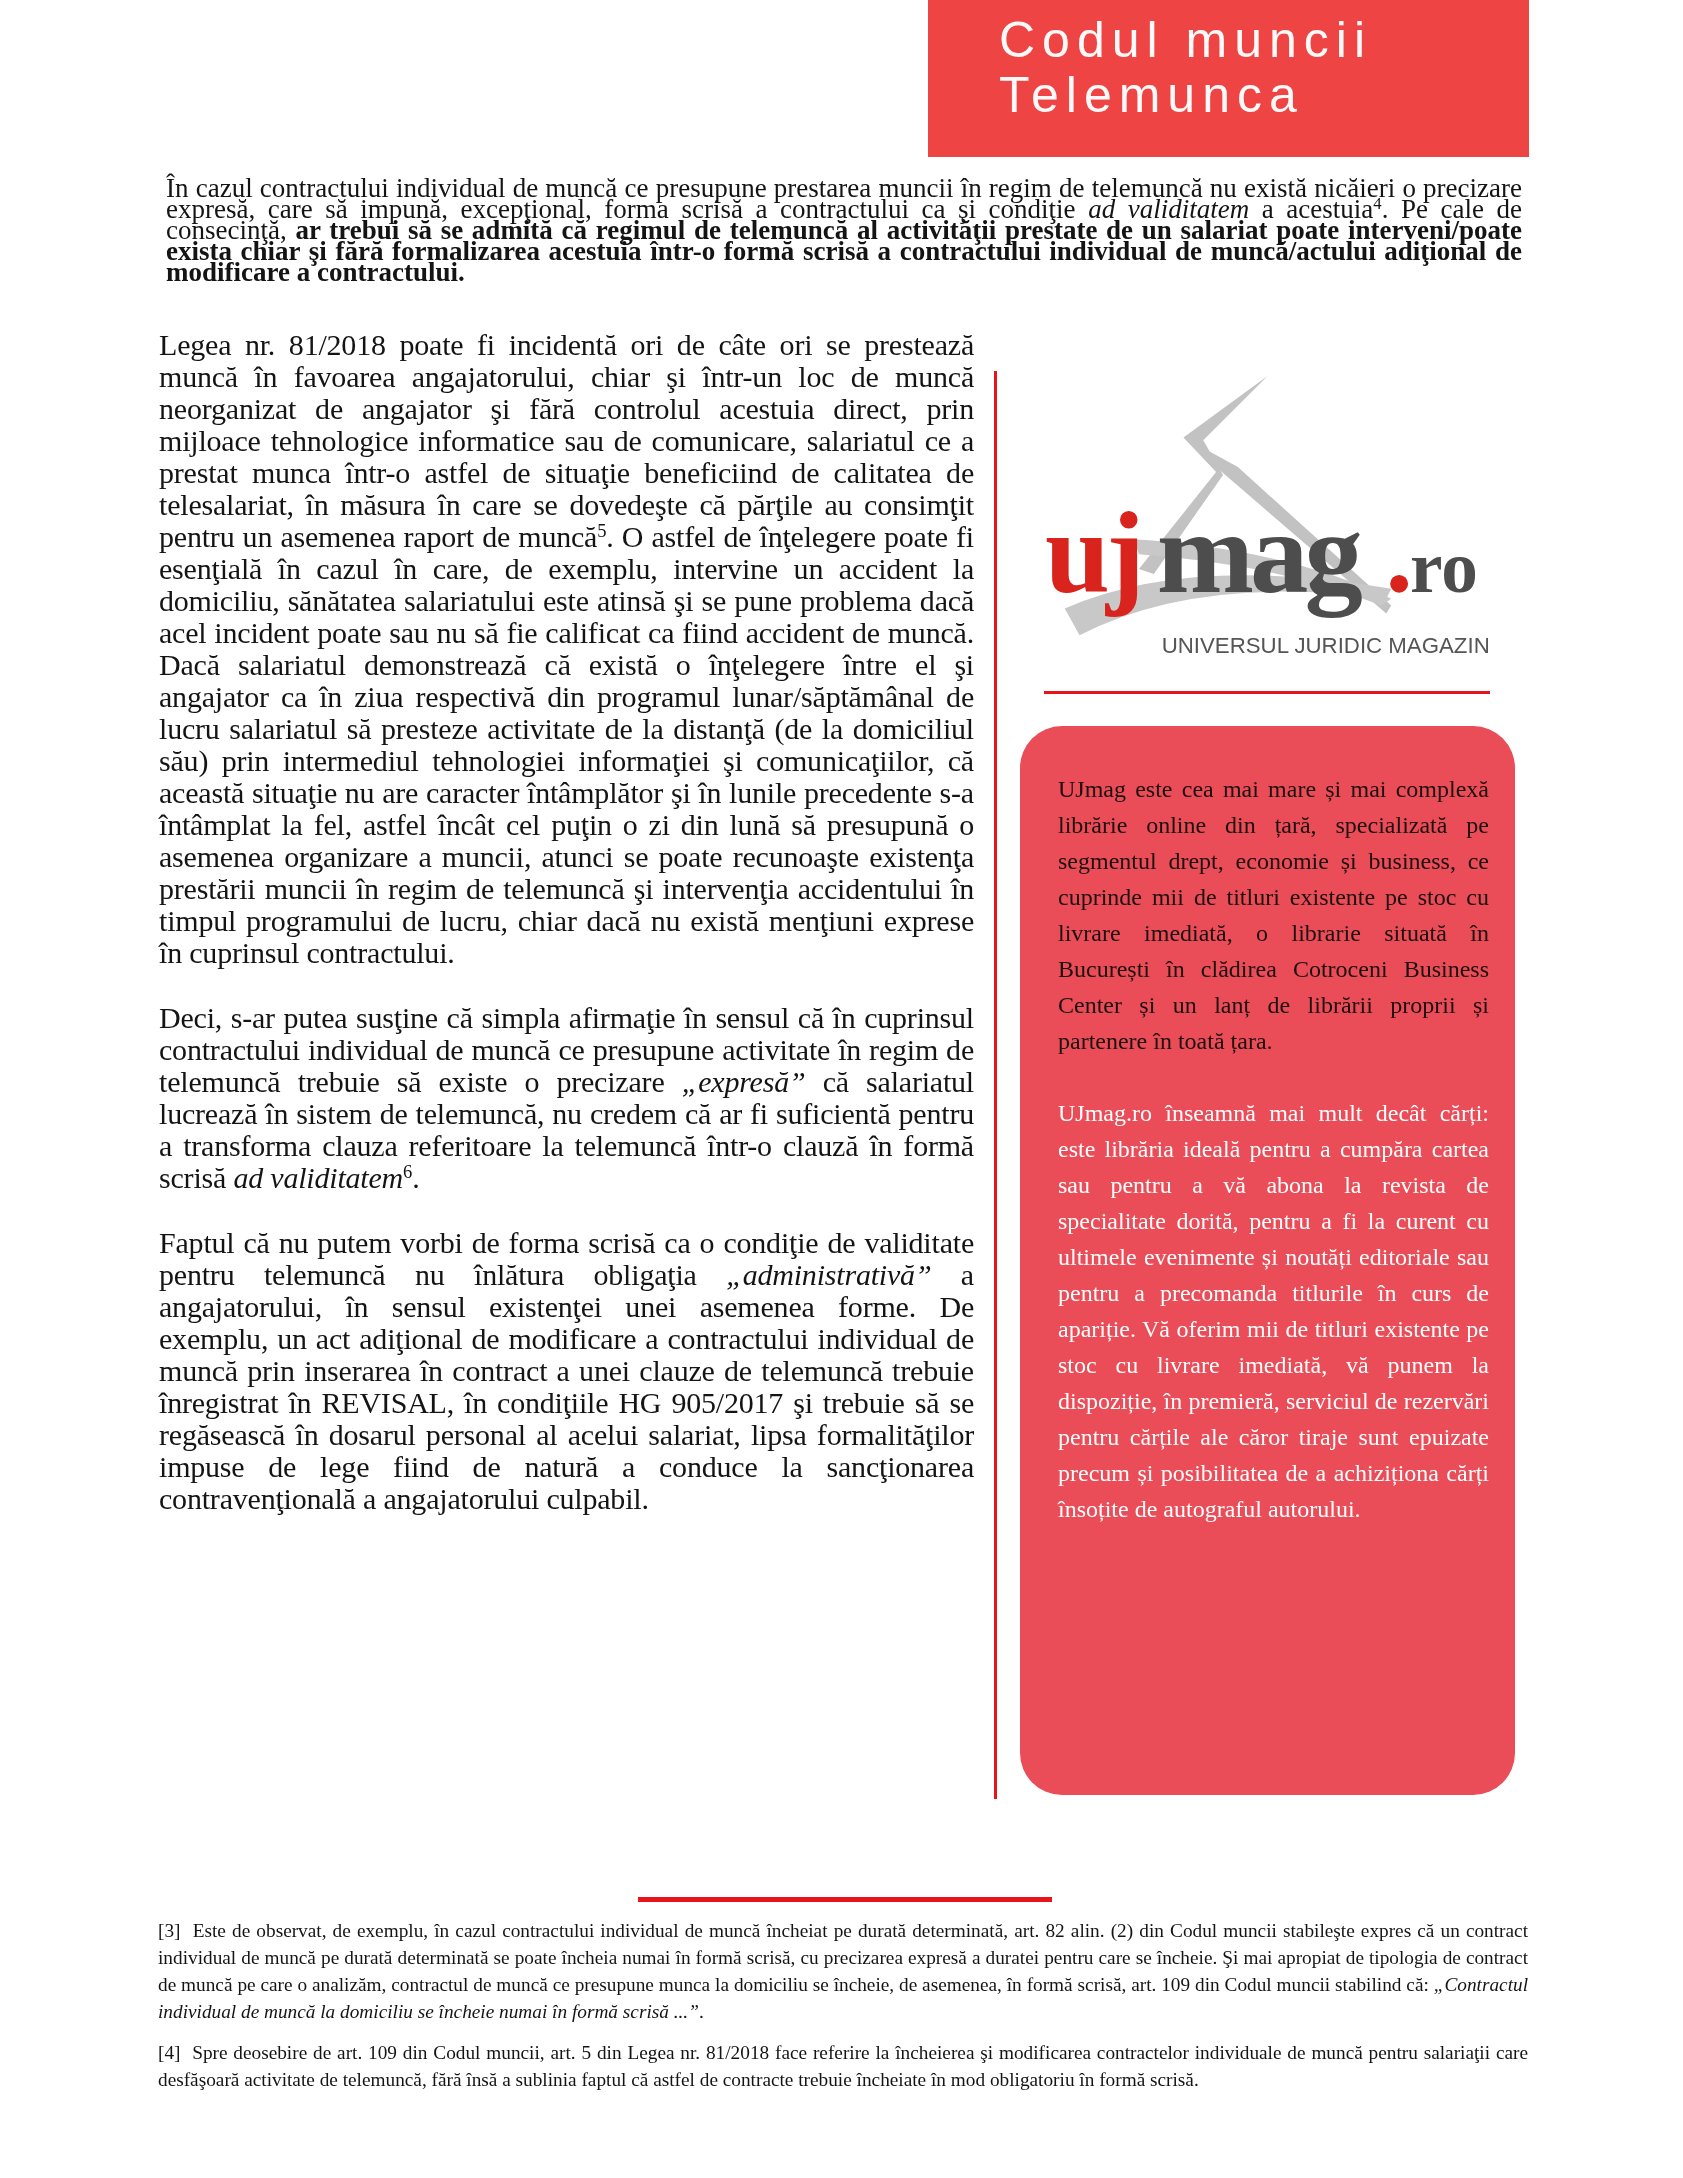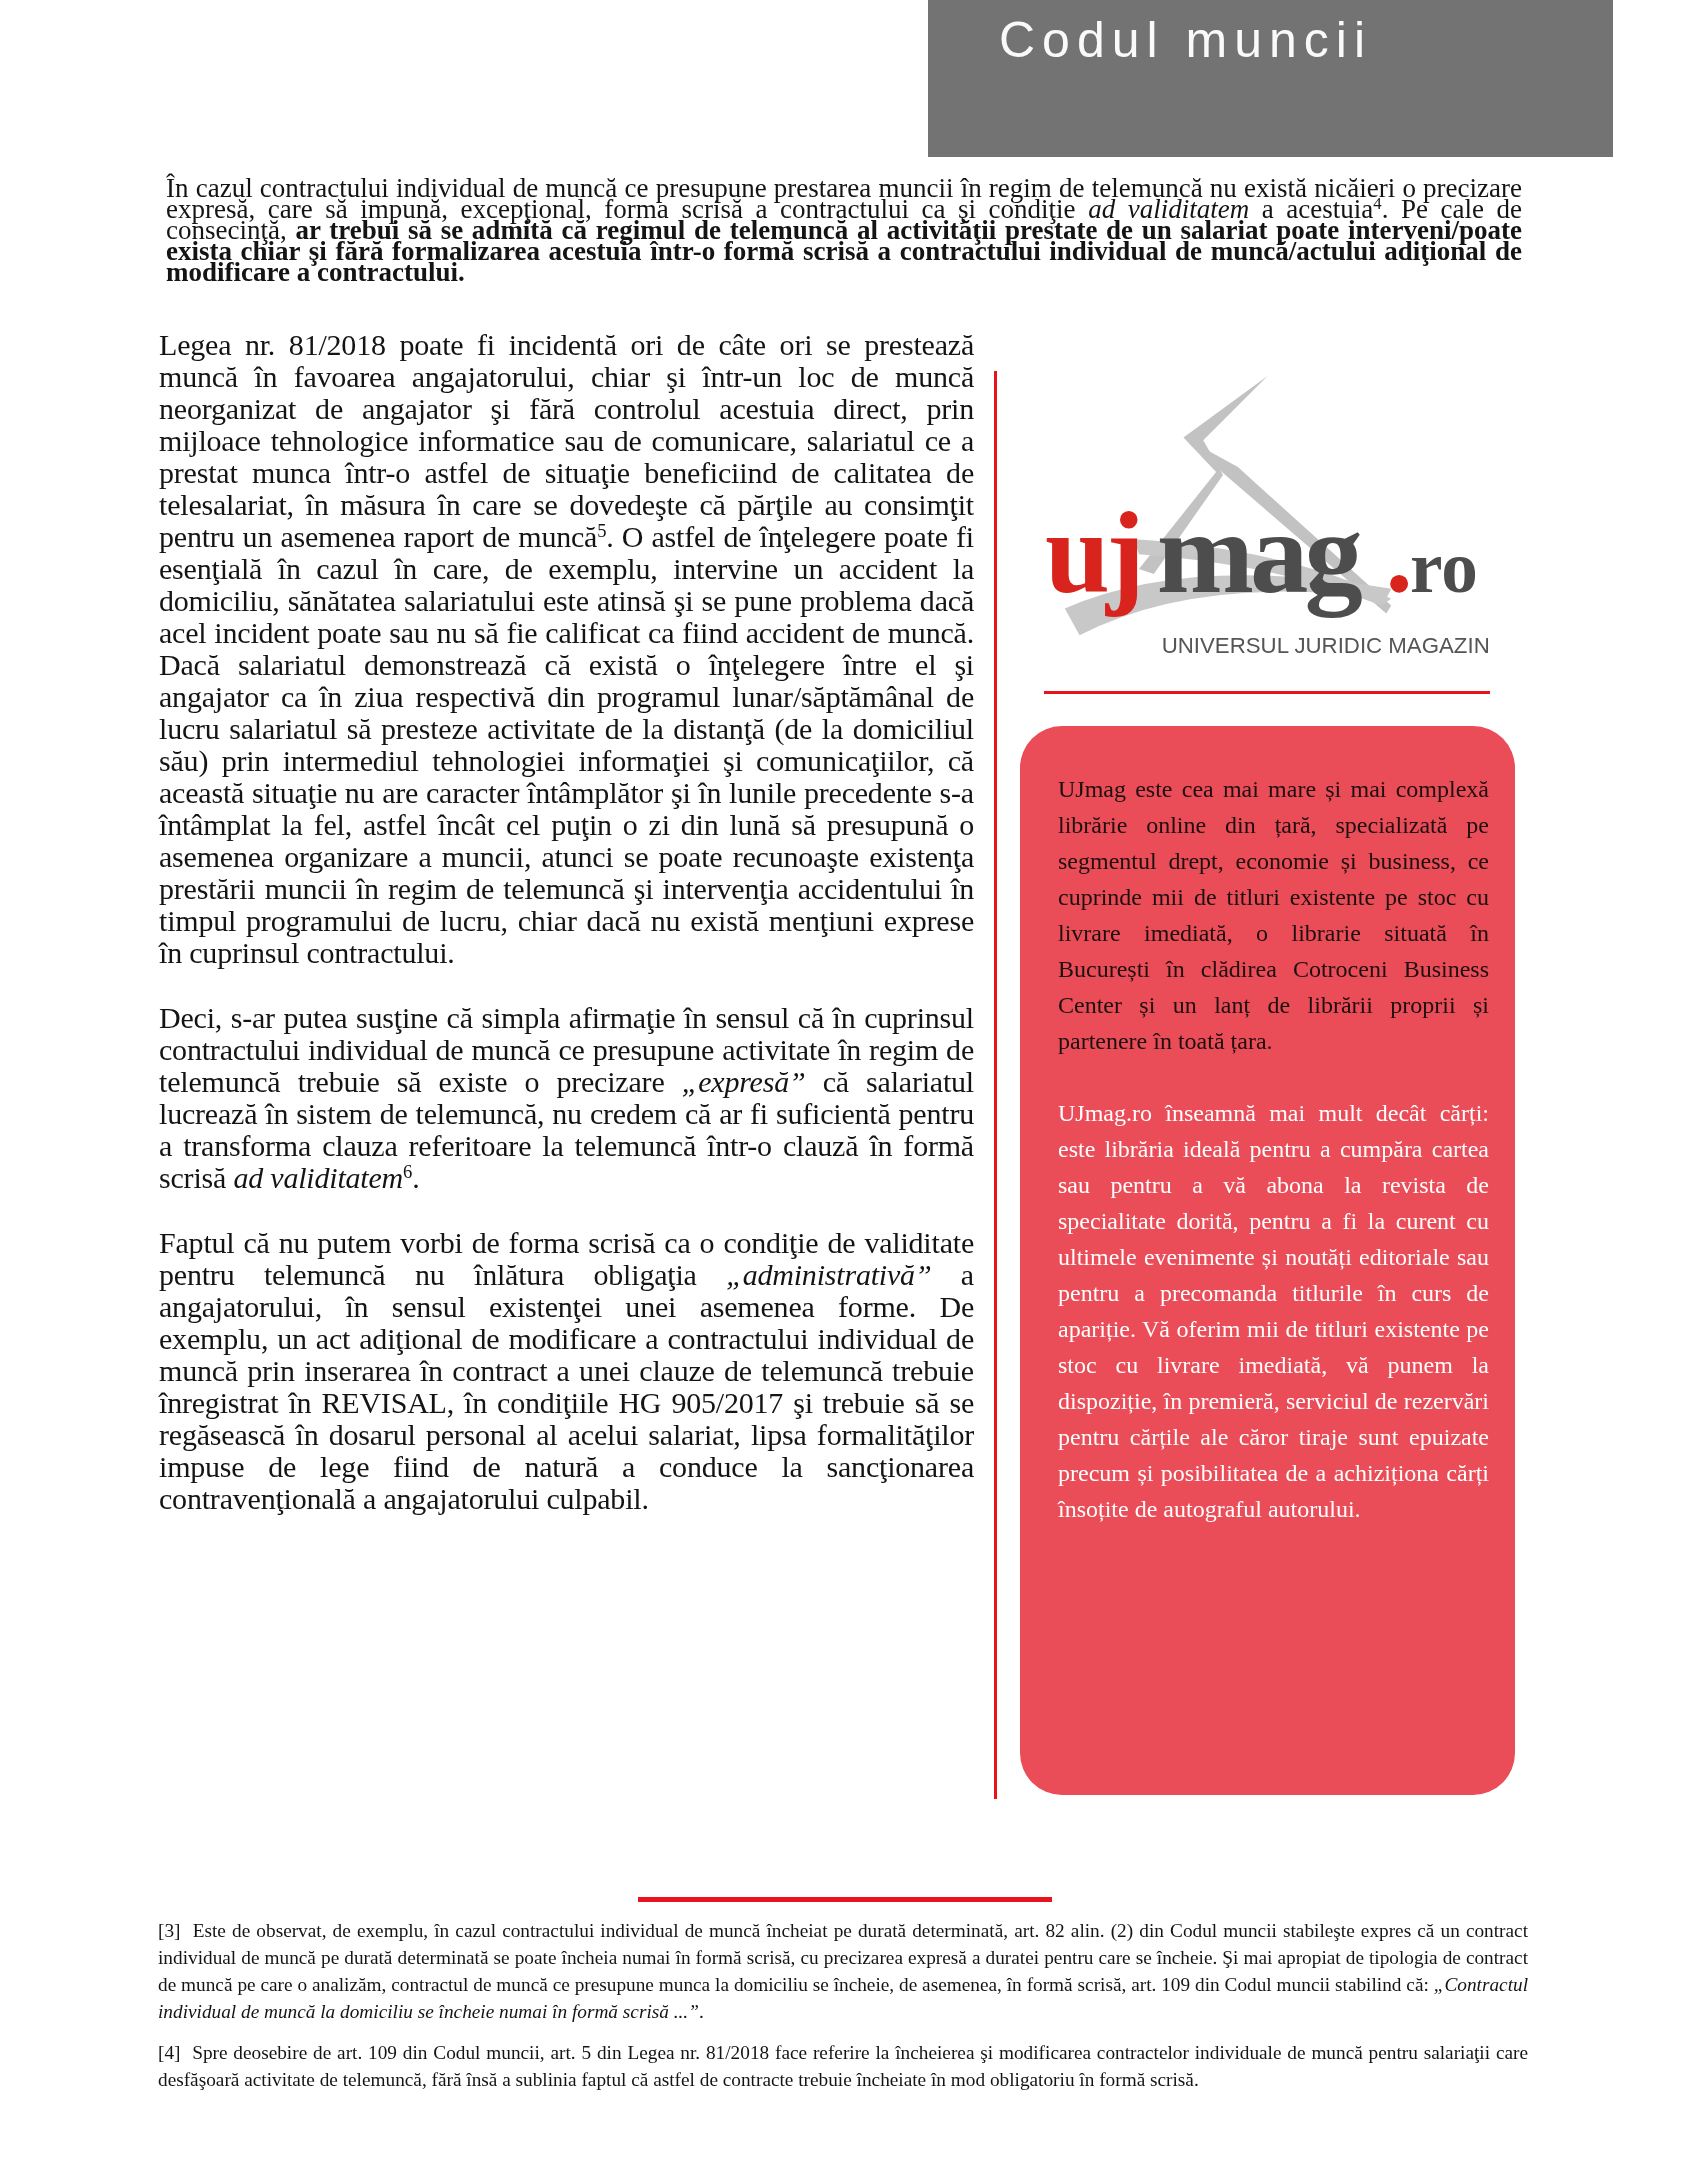--- a/index.html
+++ b/index.html
@@ -1,18 +1,18 @@
 <!DOCTYPE html>
 <html><head>
 <meta charset="utf-8">
 <style>
   html, body { margin:0; padding:0; }
   body { width:1683px; height:2178px; position:relative; background:#ffffff; overflow:hidden;
          font-family:"Liberation Serif", "DejaVu Serif", serif; color:#141414; }
-  .title-box { position:absolute; left:928px; top:0; width:685px; height:157px; background:#737373; }
+  .title-box { position:absolute; left:928px; top:0; width:601px; height:157px; background:#ef4444; }
   .title-line { position:absolute; left:71px; color:#ffffff; font-family:"Liberation Sans","DejaVu Sans",sans-serif;
                 font-weight:normal; font-size:50px; letter-spacing:7px; line-height:53px; -webkit-text-stroke:0; opacity:0.97; }
   .title-line.l1 { top:14px; }
   .title-line.l2 { top:69px; }
   .intro { position:absolute; left:158px; top:170px; width:1356px; font-size:27px; line-height:21px;
            text-align:justify; margin:8px; }
   .intro b { font-weight:bold; }
   .intro i { font-style:italic; }
   sup { font-size:0.62em; line-height:0; vertical-align:0.55em; }
   .main { position:absolute; left:158px; top:329px; width:816px; font-size:30px; line-height:32px; }
@@ -28,20 +28,21 @@
   .sep { position:absolute; left:638px; top:1897px; width:414px; height:5px; background:#e8141c; }
   .footnotes { position:absolute; left:158px; top:1917px; width:1370px; font-size:19.3px; line-height:27px; }
   .footnotes p { margin:0 0 14px 0; text-align:justify; }
   .footnotes i { font-style:italic; }
 </style>
 </head>
 <body>
 
 <div class="title-box">
   <div class="title-line l1">Codul muncii</div>
+  <div class="title-line l2">Telemunca</div>
 </div>
 
 <p class="intro"><span>În cazul contractului individual de muncă ce presupune prestarea muncii în regim de telemuncă nu există nicăieri o precizare expresă, care să impună, excepţional, forma scrisă a contractului ca şi condiţie </span><i>ad validitatem</i><span> a acestuia</span><sup>4</sup><span>. Pe cale de consecinţă, </span><b>ar trebui să se admită că regimul de telemuncă al activităţii prestate de un salariat poate interveni/poate exista chiar şi fără formalizarea acestuia într-o formă scrisă a contractului individual de muncă/actului adiţional de modificare a contractului.</b></p>
 
 <div class="main">
   <p><span>Legea nr. 81/2018 poate fi incidentă ori de câte ori se prestează muncă în favoarea angajatorului, chiar şi într-un loc de muncă neorganizat de angajator şi fără controlul acestuia direct, prin mijloace tehnologice informatice sau de comunicare, salariatul ce a prestat munca într-o astfel de situaţie beneficiind de calitatea de telesalariat, în măsura în care se dovedeşte că părţile au consimţit pentru un asemenea raport de muncă</span><sup>5</sup><span>. O astfel de înţelegere poate fi esenţială în cazul în care, de exemplu, intervine un accident la domiciliu, sănătatea salariatului este atinsă şi se pune problema dacă acel incident poate sau nu să fie calificat ca fiind accident de muncă. Dacă salariatul demonstrează că există o înţelegere între el şi angajator ca în ziua respectivă din programul lunar/săptămânal de lucru salariatul să presteze activitate de la distanţă (de la domiciliul său) prin intermediul tehnologiei informaţiei şi comunicaţiilor, că această situaţie nu are caracter întâmplător şi în lunile precedente s-a întâmplat la fel, astfel încât cel puţin o zi din lună să presupună o asemenea organizare a muncii, atunci se poate recunoaşte existenţa prestării muncii în regim de telemuncă şi intervenţia accidentului în timpul programului de lucru, chiar dacă nu există menţiuni exprese în cuprinsul contractului.</span></p>
   <p><span>Deci, s-ar putea susţine că simpla afirmaţie în sensul că în cuprinsul contractului individual de muncă ce presupune activitate în regim de telemuncă trebuie să existe o precizare </span><i>„expresă”</i><span> că salariatul lucrează în sistem de telemuncă, nu credem că ar fi suficientă pentru a transforma clauza referitoare la telemuncă într-o clauză în formă scrisă </span><i>ad validitatem</i><sup>6</sup><span>.</span></p>
   <p><span>Faptul că nu putem vorbi de forma scrisă ca o condiţie de validitate pentru telemuncă nu înlătura obligaţia </span><i>„administrativă”</i><span> a angajatorului, în sensul existenţei unei asemenea forme. De exemplu, un act adiţional de modificare a contractului individual de muncă prin inserarea în contract a unei clauze de telemuncă trebuie înregistrat în REVISAL, în condiţiile HG 905/2017 şi trebuie să se regăsească în dosarul personal al acelui salariat, lipsa formalităţilor impuse de lege fiind de natură a conduce la sancţionarea contravenţională a angajatorului culpabil.</span></p>
 </div>
 

